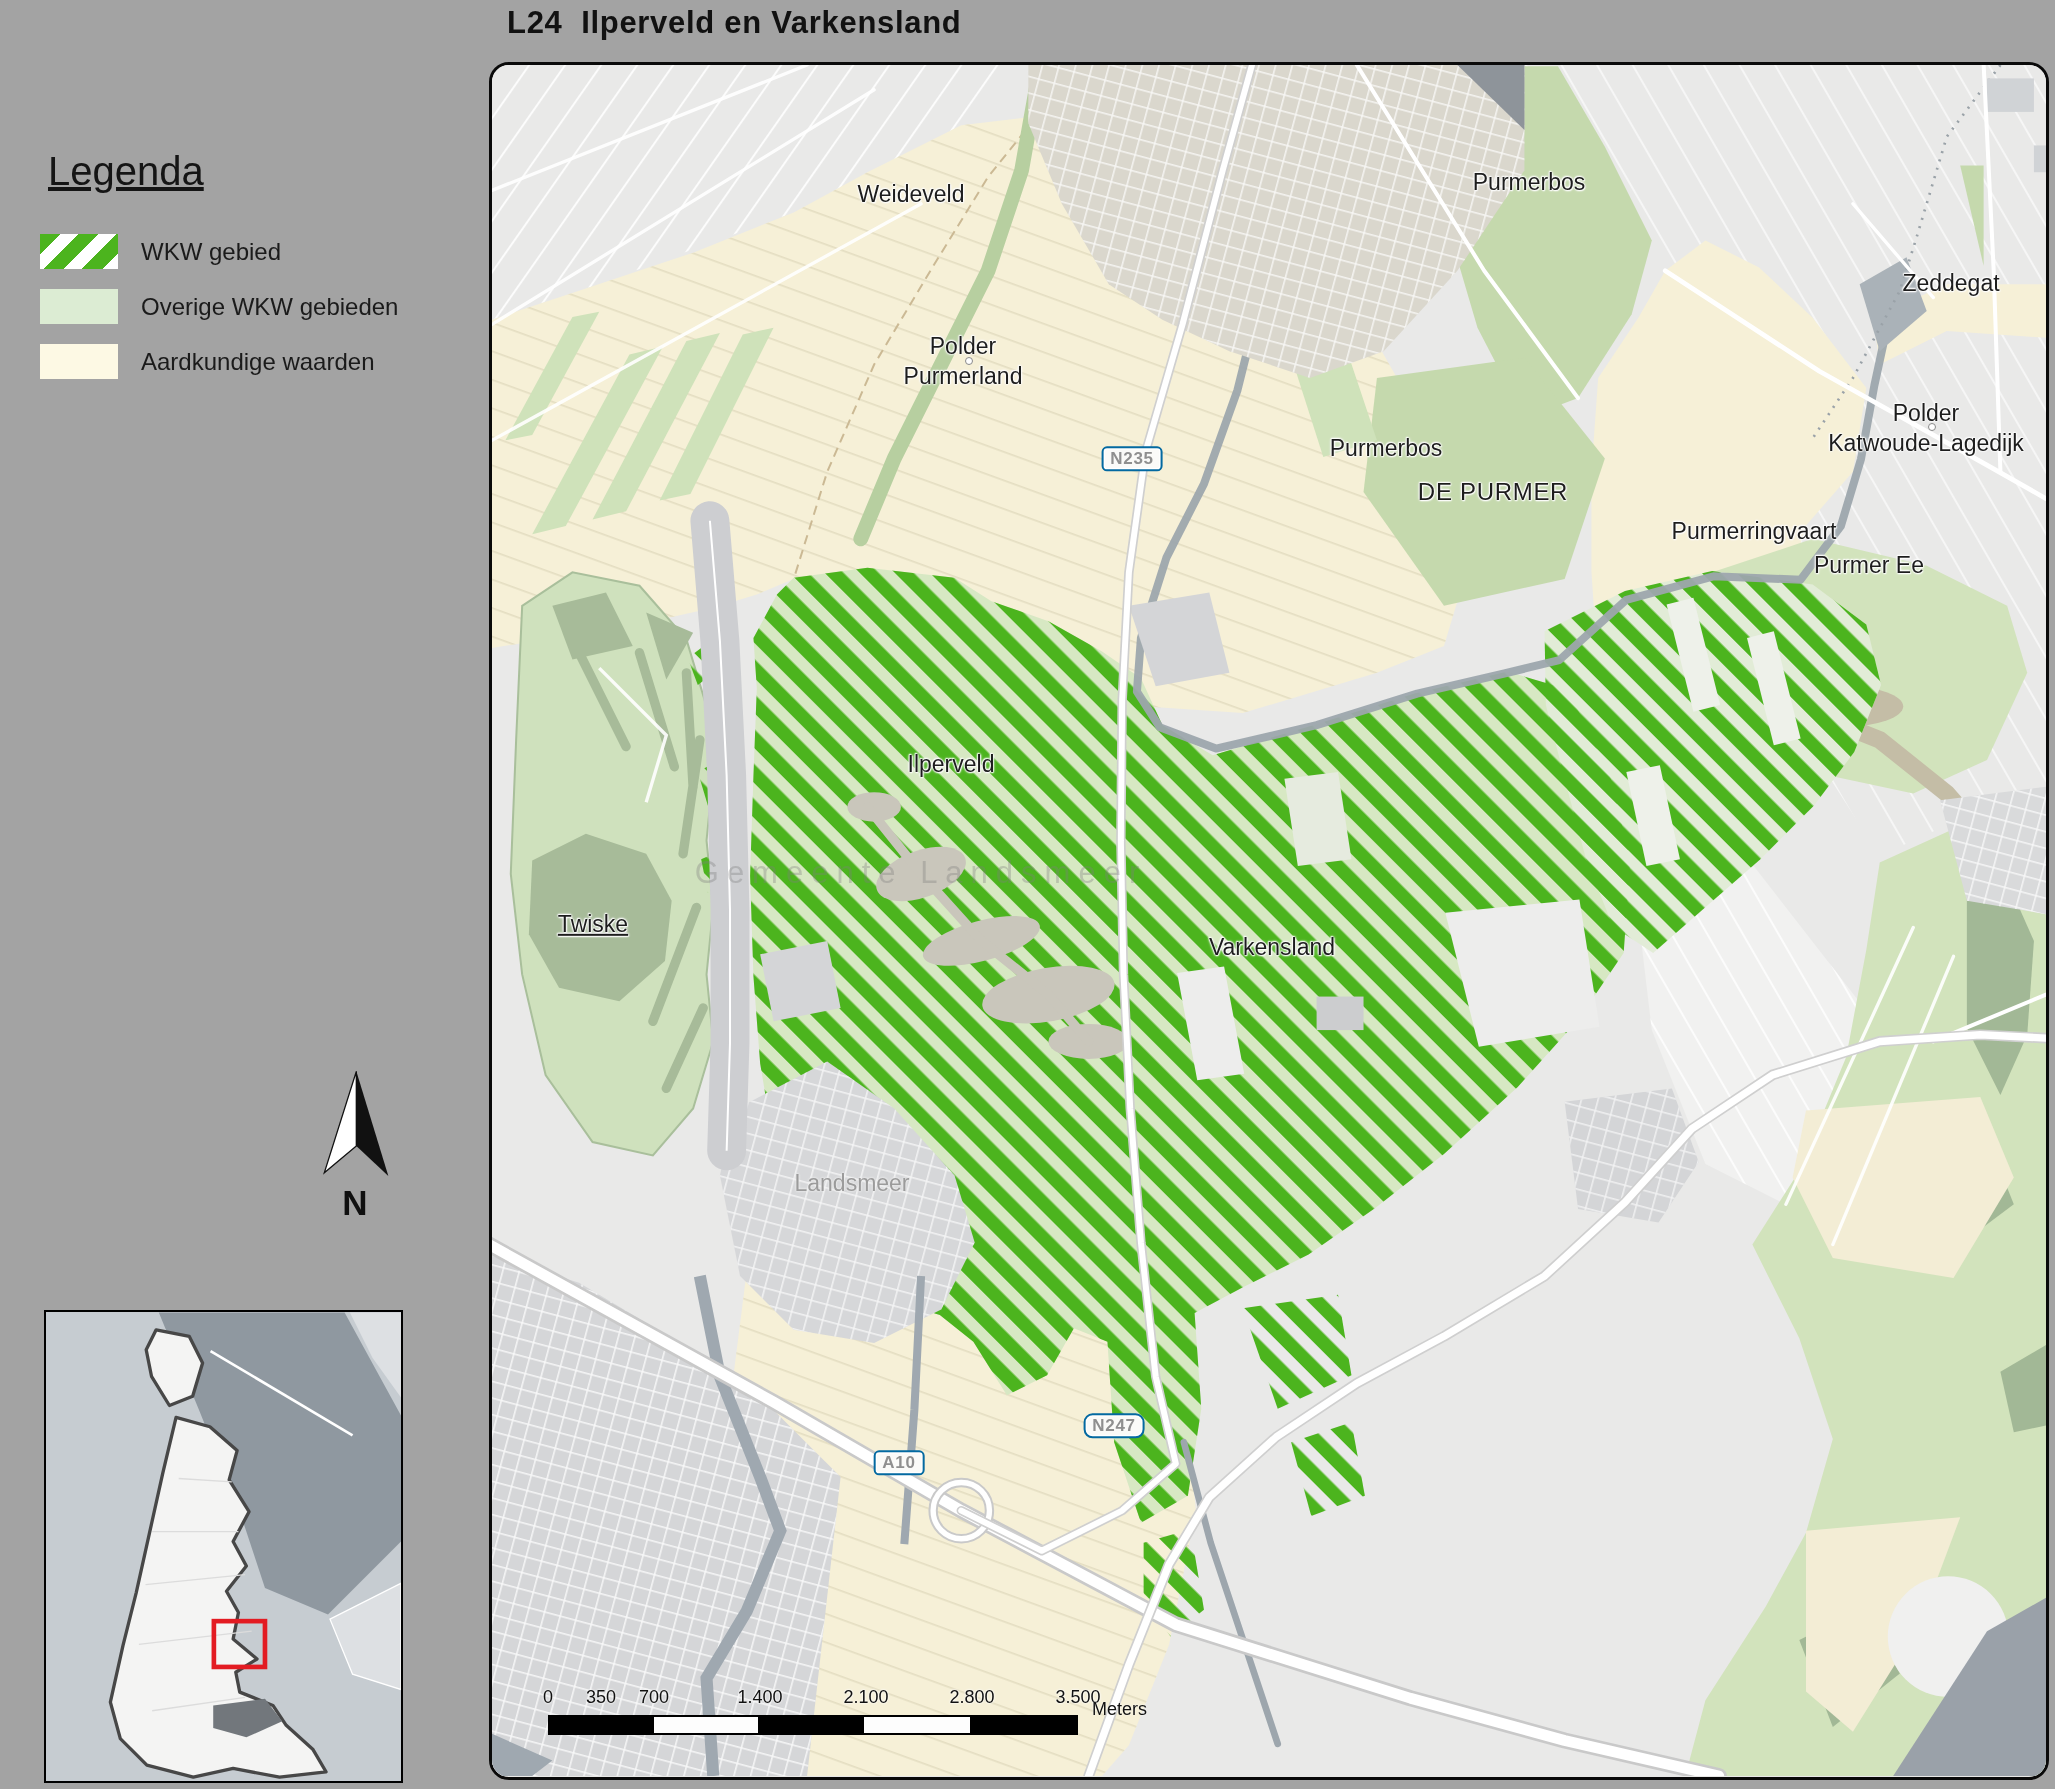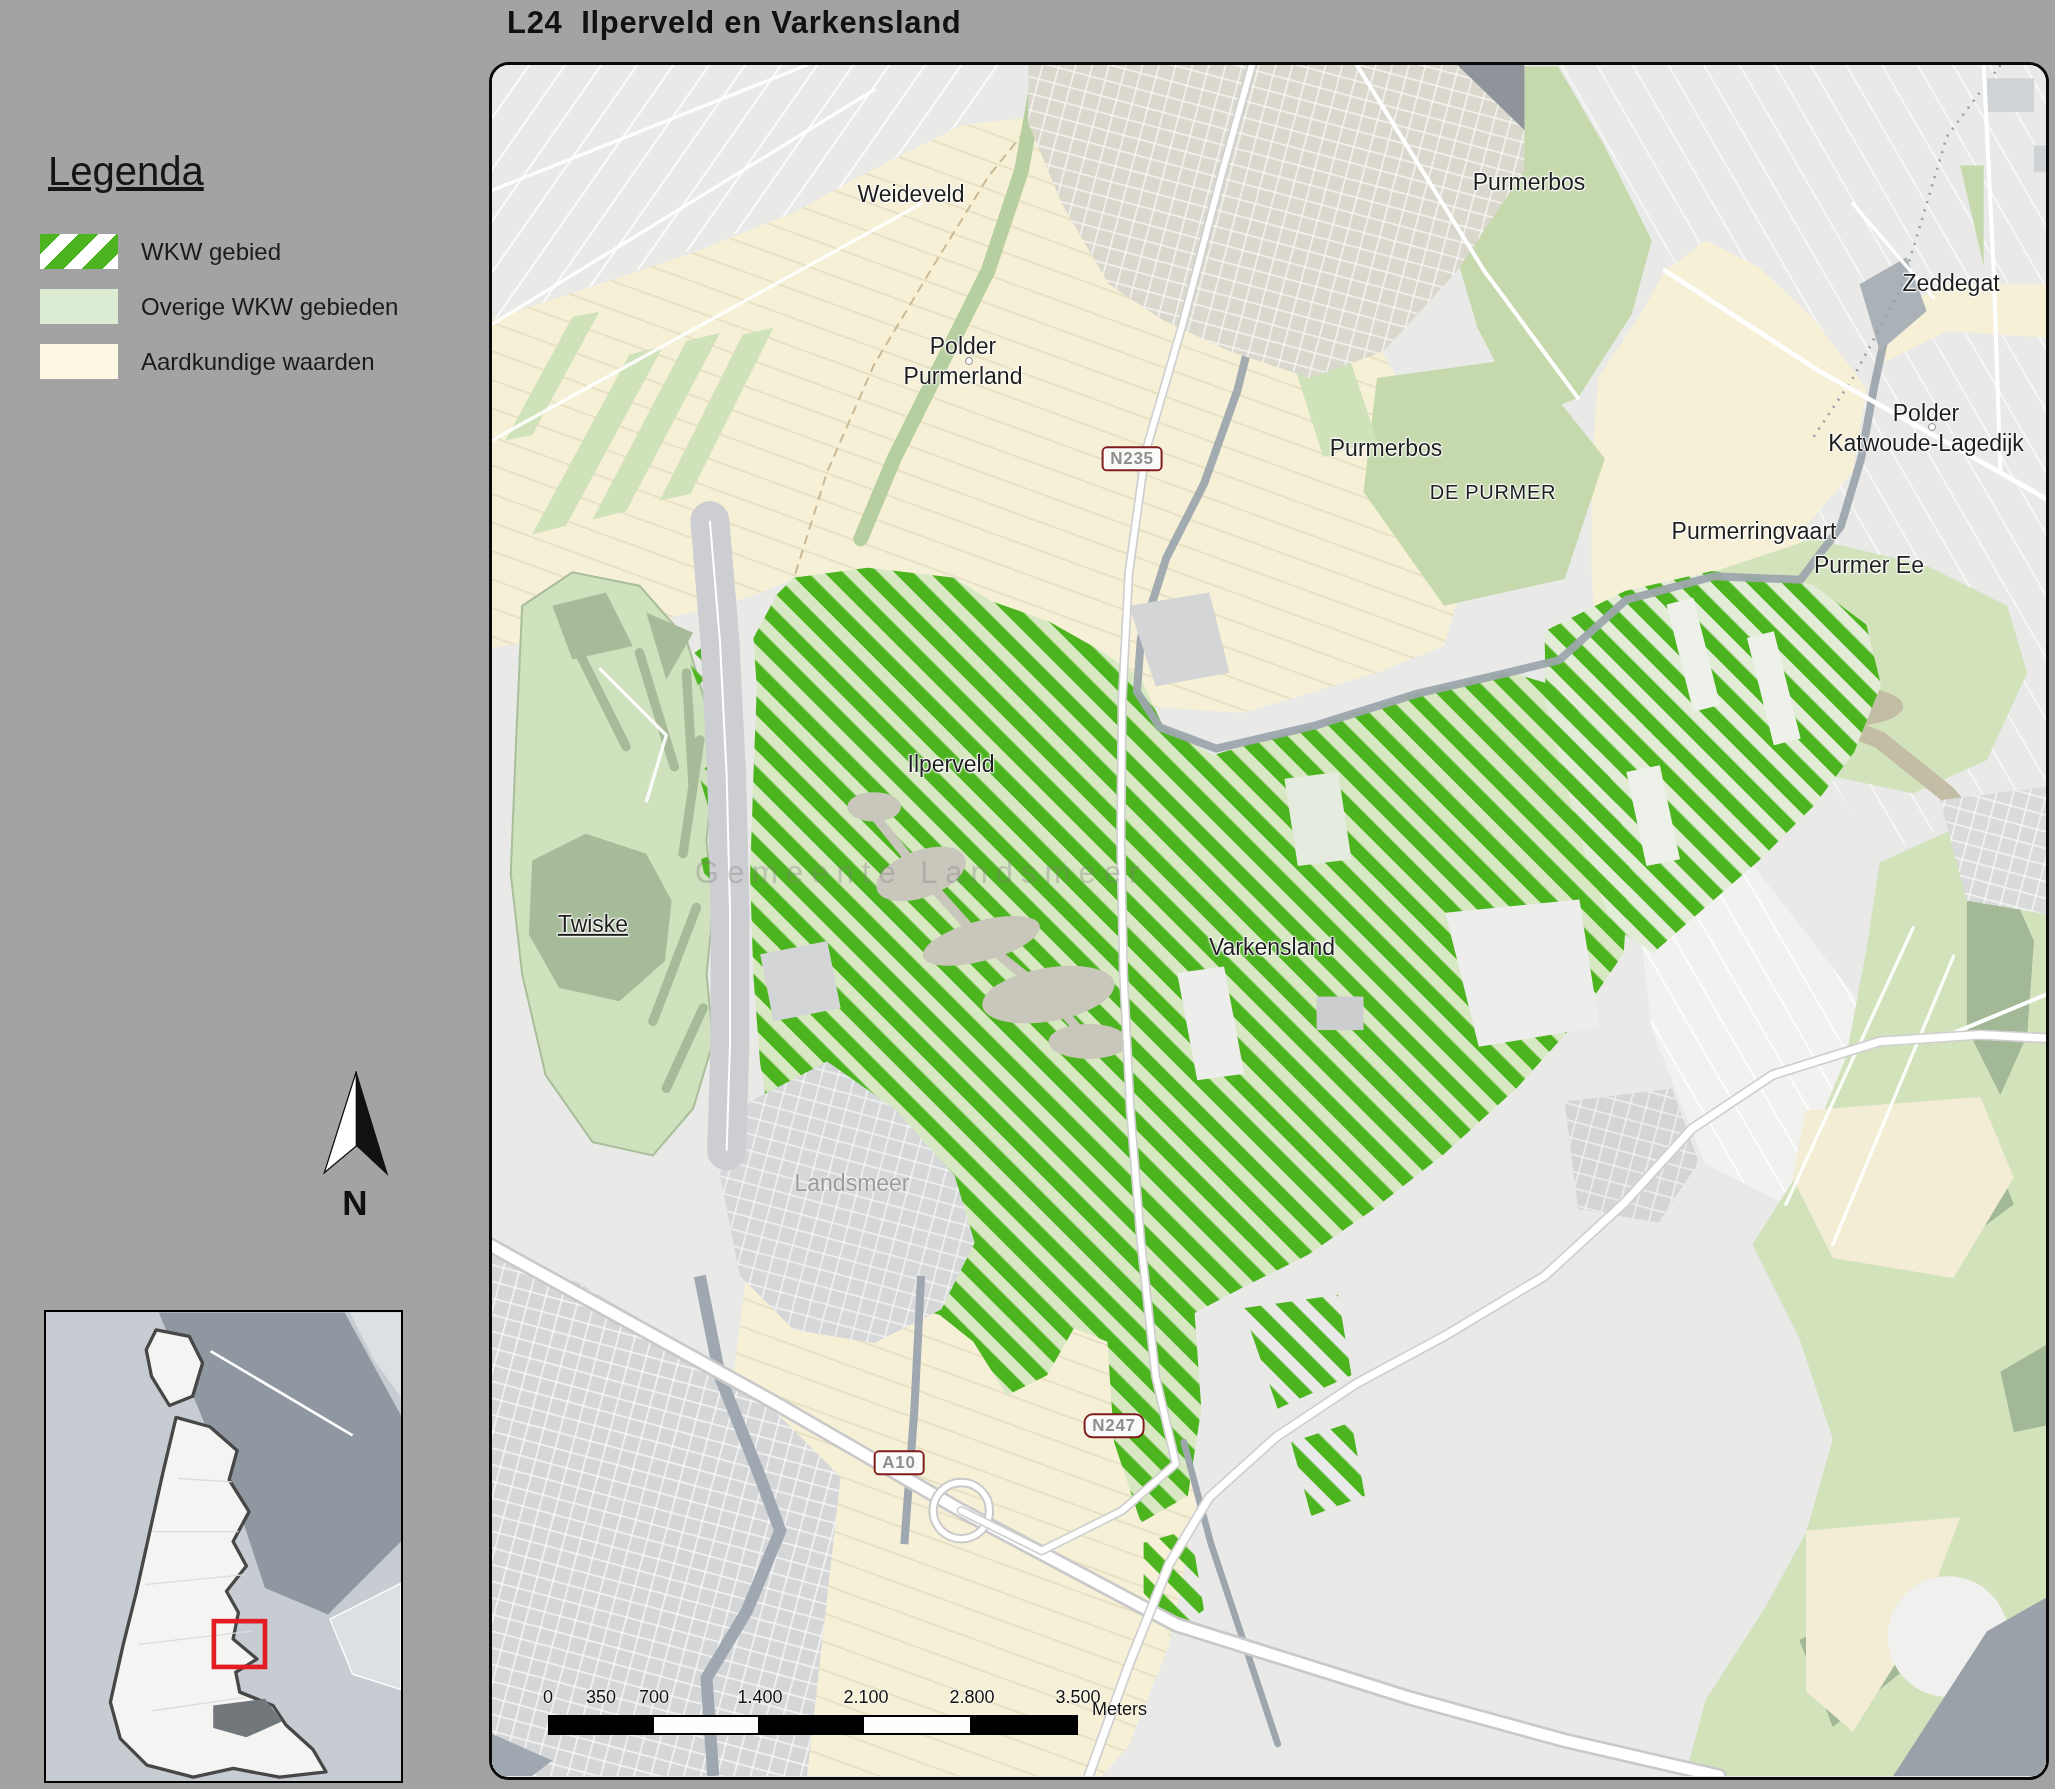--- a/index.html
+++ b/index.html
@@ -26,26 +26,26 @@
   .inset{position:absolute;left:44px;top:1310px;width:359px;height:473px;border:2.7px solid #000;box-sizing:border-box;background:#c6ccd1;}
   .inset svg{display:block;width:100%;height:100%;}
 
   
   .map{position:absolute;left:489px;top:62px;width:1560px;height:1718px;border:3.4px solid #0a0a0a;border-radius:20px;box-sizing:border-box;overflow:hidden;background:#e9e9e8;}
   .map svg.terrain{position:absolute;left:0;top:0;width:1554px;height:1711px;}
 
   .maplabel{position:absolute;transform:translate(-50%,-50%);font-size:23px;color:#1d1d1d;white-space:nowrap;text-align:center;line-height:1.32;
     text-shadow:0 0 2px #fff,0 0 2px #fff,0 0 3.4px #fff,0.7px 0.7px 1.3px #fff,-0.7px -0.7px 1.3px #fff;}
   .maplabel.gray{color:#9b9b9b;text-shadow:0 0 2px #f2f2f2,0 0 2.7px #f2f2f2;}
-  .maplabel.caps{font-size:20px;letter-spacing:0.7px;}
+  .maplabel.caps{font-size:24px;letter-spacing:0.7px;}
   .watermark{position:absolute;transform:translate(-50%,-50%);font-size:31px;letter-spacing:8px;color:rgba(125,125,125,0.35);white-space:nowrap;}
 
   .marker-dot{position:absolute;width:6px;height:6px;border:1.3px solid #8a8a8a;background:#fff;border-radius:50%;transform:translate(-50%,-50%);}
 
-  .shield{position:absolute;transform:translate(-50%,-50%);background:#fafaf8;border:2px solid #7f1d1d;border-radius:5.4px;
+  .shield{position:absolute;transform:translate(-50%,-50%);background:#fafaf8;border:2px solid #0369a1;border-radius:5.4px;
     box-shadow:inset 0 0 0 1.3px #fff;padding:0.7px 6.7px;font-size:17px;font-weight:700;color:#8f8f8f;letter-spacing:0.7px;white-space:nowrap;}
 
   
   .scalebar{position:absolute;left:56px;top:1622px;width:670px;}
   .sb-ticks{position:relative;height:24px;}
   .sb-ticks span{position:absolute;transform:translateX(-50%);font-size:18px;color:#111;text-shadow:0 0 2px #fff,0 0 2.7px #fff;}
   .sb-bar{position:relative;width:530px;height:20px;background:#fdfdfd;border:2px solid #000;box-sizing:border-box;margin-top:4px;}
   .sb-seg{position:absolute;top:0;height:100%;background:#000;}
   .sb-unit{position:absolute;left:544px;top:12px;font-size:18px;color:#111;text-shadow:0 0 2px #fff;}
 </style>

